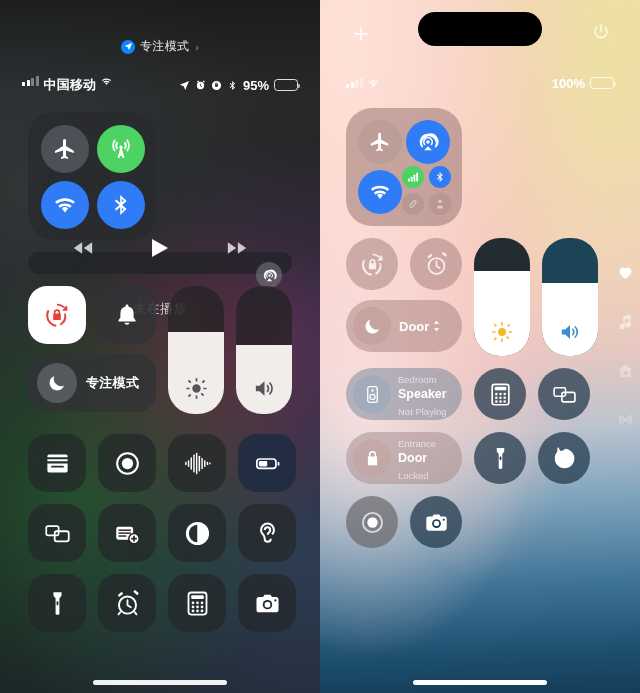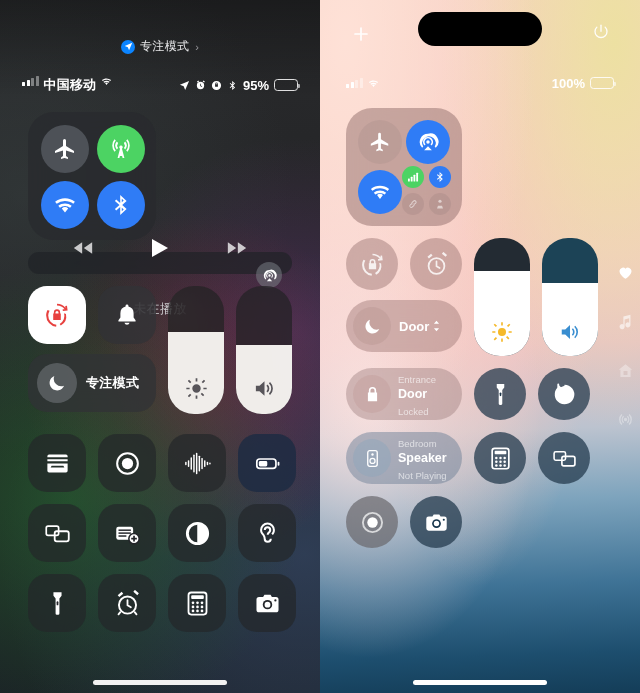--- a/index.html
+++ b/index.html
@@ -612,48 +612,20 @@
           <div class="fill" style="height:62%"></div>
           <div class="gl">
             <svg viewBox="0 0 24 24" fill="#3a8ed0">
                 <path d="M3 9.2v5.6h3.8L12 19.6V4.4L6.8 9.2zm12.2-1.4-1.2 1.3a4 4 0 0 1 0 5.8l1.2 1.3a5.7 5.7 0 0 0 0-8.4zm2.6-2.7-1.2 1.3a7.8 7.8 0 0 1 0 11.2l1.2 1.3a9.5 9.5 0 0 0 0-13.8z"></path>
               </svg>
           </div>
         </div>
       </div>
 
       <div class="rrow3">
-        <div class="acc-pill">
-          <span class="acc-ic">
-            <svg viewBox="0 0 24 24">
-                <path d="M12 2.4A4.6 4.6 0 0 0 7.4 7v2.4H6.2v11.2h11.6V9.4h-1.2V7A4.6 4.6 0 0 0 12 2.4zm0 2a2.6 2.6 0 0 1 2.6 2.6v2.4H9.4V7A2.6 2.6 0 0 1 12 4.4z"></path>
-              </svg>
-          </span>
-          <span class="acc-tx">
-            <span class="s1">Entrance</span>
-            <span class="s2" style="display:block">Door</span>
-            <span class="s3">Locked</span>
-          </span>
-        </div>
-        <div class="dkbtn">
-          <svg viewBox="0 0 24 24">
-              <path d="M8.4 2h7.2v3.2l-1.9 2.4v13.3a1.1 1.1 0 0 1-1.1 1.1h-1.2a1.1 1.1 0 0 1-1.1-1.1V7.6L8.4 5.2z"></path>
-              <rect x="11.2" y="10" width="1.6" height="3.6" rx=".8" fill="#1e364a"></rect>
-            </svg>
-        </div>
-        <div class="dkbtn">
-          <svg viewBox="0 0 24 24" fill="none" stroke="#fff" stroke-width="1.8">
-              <path d="M12 3.5a8.5 8.5 0 1 1-6 2.5"></path>
-              <path d="M6 2.4v4h4" stroke-linecap="round"></path>
-              <path d="M12 12l4-3.4" stroke-linecap="round"></path>
-            </svg>
-        </div>
-      </div>
-
-      <div class="rrow3">
         <div class="acc-pill blu">
           <span class="acc-ic">
             <svg viewBox="0 0 24 24">
                 <rect x="6" y="2" width="12" height="20" rx="2.6" fill="none" stroke="#fff" stroke-width="1.7"></rect>
                 <circle cx="12" cy="7" r="1.5"></circle>
                 <circle cx="12" cy="15" r="3.2" fill="none" stroke="#fff" stroke-width="1.6"></circle>
               </svg>
           </span>
           <span class="acc-tx">
             <span class="s1">Bedroom</span>
@@ -673,20 +645,48 @@
               <circle cx="16" cy="15" r="1.2"></circle>
               <circle cx="8" cy="18.6" r="1.2"></circle>
               <circle cx="12" cy="18.6" r="1.2"></circle>
               <circle cx="16" cy="18.6" r="1.2"></circle>
             </svg>
         </div>
         <div class="dkbtn">
           <svg viewBox="0 0 24 24">
               <rect x="2" y="5.5" width="11" height="8.2" rx="1.6" fill="none" stroke="#fff" stroke-width="1.5"></rect>
               <rect x="9.5" y="10" width="12.5" height="9" rx="1.8" fill="none" stroke="#fff" stroke-width="1.6"></rect>
+            </svg>
+        </div>
+      </div>
+
+      <div class="rrow3">
+        <div class="acc-pill">
+          <span class="acc-ic">
+            <svg viewBox="0 0 24 24">
+                <path d="M12 2.4A4.6 4.6 0 0 0 7.4 7v2.4H6.2v11.2h11.6V9.4h-1.2V7A4.6 4.6 0 0 0 12 2.4zm0 2a2.6 2.6 0 0 1 2.6 2.6v2.4H9.4V7A2.6 2.6 0 0 1 12 4.4z"></path>
+              </svg>
+          </span>
+          <span class="acc-tx">
+            <span class="s1">Entrance</span>
+            <span class="s2" style="display:block">Door</span>
+            <span class="s3">Locked</span>
+          </span>
+        </div>
+        <div class="dkbtn">
+          <svg viewBox="0 0 24 24">
+              <path d="M8.4 2h7.2v3.2l-1.9 2.4v13.3a1.1 1.1 0 0 1-1.1 1.1h-1.2a1.1 1.1 0 0 1-1.1-1.1V7.6L8.4 5.2z"></path>
+              <rect x="11.2" y="10" width="1.6" height="3.6" rx=".8" fill="#1e364a"></rect>
+            </svg>
+        </div>
+        <div class="dkbtn">
+          <svg viewBox="0 0 24 24" fill="none" stroke="#fff" stroke-width="1.8">
+              <path d="M12 3.5a8.5 8.5 0 1 1-6 2.5"></path>
+              <path d="M6 2.4v4h4" stroke-linecap="round"></path>
+              <path d="M12 12l4-3.4" stroke-linecap="round"></path>
             </svg>
         </div>
       </div>
 
       <div class="rrow5">
         <div class="dkbtn lt">
           <svg viewBox="0 0 24 24">
               <circle cx="12" cy="12" r="9.2" fill="none" stroke="rgba(255,255,255,.7)" stroke-width="1.8"></circle>
               <circle cx="12" cy="12" r="5"></circle>
             </svg>

